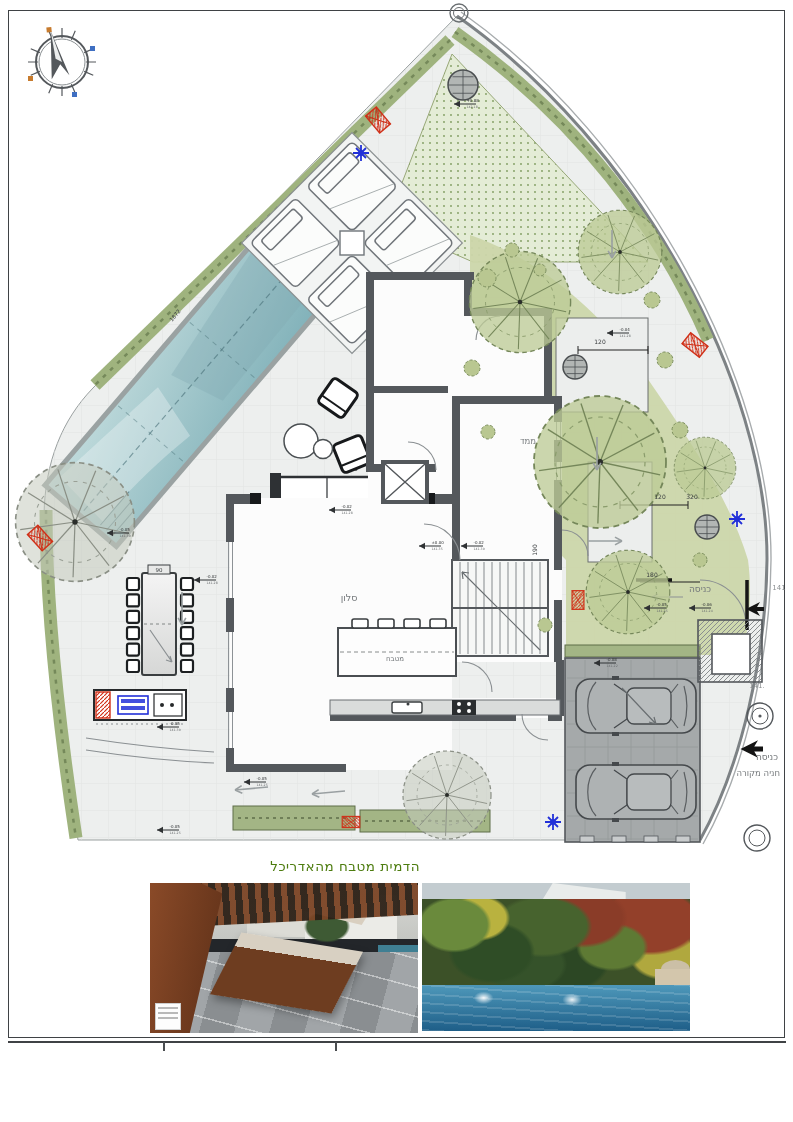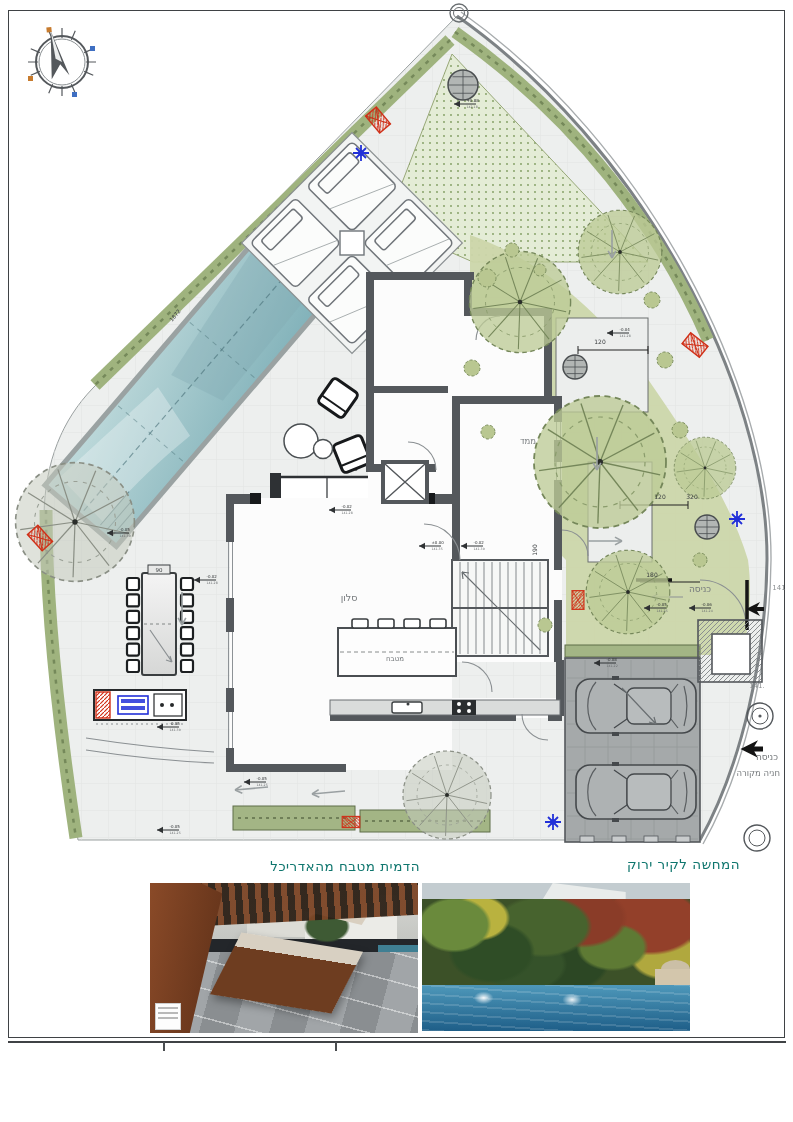--- a/index.html
+++ b/index.html
@@ -5,21 +5,21 @@
   html,body{margin:0;padding:0;background:#fff;}
   .page{position:relative;width:793px;height:1122px;background:#fff;overflow:hidden;
         font-family:"DejaVu Sans","Liberation Sans",sans-serif;}
   .frame{position:absolute;left:8px;top:10px;width:775px;height:1026px;border:1.6px solid #3f4245;}
   .frame-line2{position:absolute;left:8px;top:1041px;width:778px;height:1.5px;background:#3f4245;}
   .tick{position:absolute;top:1042px;width:1.5px;height:9px;background:#4a4d50;}
   svg.plan{position:absolute;left:0;top:0;}
   svg text{font-family:"DejaVu Sans","Liberation Sans",sans-serif;}
   .lbl{fill:#75797c;}
   .dim{fill:#3a3e40;}
-  .caption{position:absolute;direction:rtl;text-align:right;font-size:13.5px;color:#0f766e;letter-spacing:.5px;}
+  .caption{position:absolute;direction:rtl;text-align:right;font-size:13.5px;color:#4d7c0f;letter-spacing:.5px;}
   .photo{position:absolute;overflow:hidden;background:#9b9e9c;}
   
   .pl-sky{position:absolute;left:0;top:0;width:100%;height:40%;background:linear-gradient(#d9d9d5,#c3c5c1);}
   .pl-bld{position:absolute;right:8%;top:8%;width:34%;height:30%;background:#ebebe7;border-bottom:8px solid #3c3f42;}
   .pl-bld2{position:absolute;right:42%;top:14%;width:22%;height:22%;background:#dcdcd6;}
   .pl-perg{position:absolute;left:6%;top:0;width:94%;height:30%;transform:skewY(-3deg);transform-origin:left top;
            background:repeating-linear-gradient(86deg,#7c4526 0 6px,#2c2016 6px 13px);opacity:.95;}
   .pl-sail{position:absolute;right:14%;top:1%;width:32%;height:27%;background:#d9cfc0;
            clip-path:polygon(0 0,100% 25%,78% 100%,0 60%);}
   .pl-fence{position:absolute;left:20%;top:37%;width:80%;height:9%;background:#23262a;}
@@ -648,21 +648,20 @@
     </g>
     <polygon points="34,10 48,56 40,44 30,58" fill="#54585c" transform="rotate(-6 42 42)"></polygon>
     <polygon points="34,10 42,42 36,38" fill="#eceeee" transform="rotate(-6 42 42)"></polygon>
     <rect x="30" y="6" width="5" height="5" fill="#c77b2e" transform="rotate(-6 42 42)"></rect>
     <rect x="70" y="26" width="5" height="5" fill="#3f6fc2"></rect>
     <rect x="52" y="72" width="5" height="5" fill="#3f6fc2"></rect>
     <rect x="8" y="56" width="5" height="5" fill="#c77b2e"></rect>
   </svg>
 
   <div class="caption" style="left:150px;top:858px;width:270px;">הדמית מטבח מהאדריכל</div>
-  <div class="caption" style="left:422px;top:856px;width:318px;">המחשה לקיר ירוק</div>
 
   <div class="photo" style="left:150px;top:883px;width:268px;height:150px;">
     <div class="pl-sky"></div>
     <div class="pl-bld"></div>
     <div class="pl-bld2"></div>
     <div class="pl-fence"></div>
     <div class="pl-tree"></div>
     <div class="pl-pool"></div>
     <div class="pl-floor"></div>
     <div class="pl-sail"></div>

